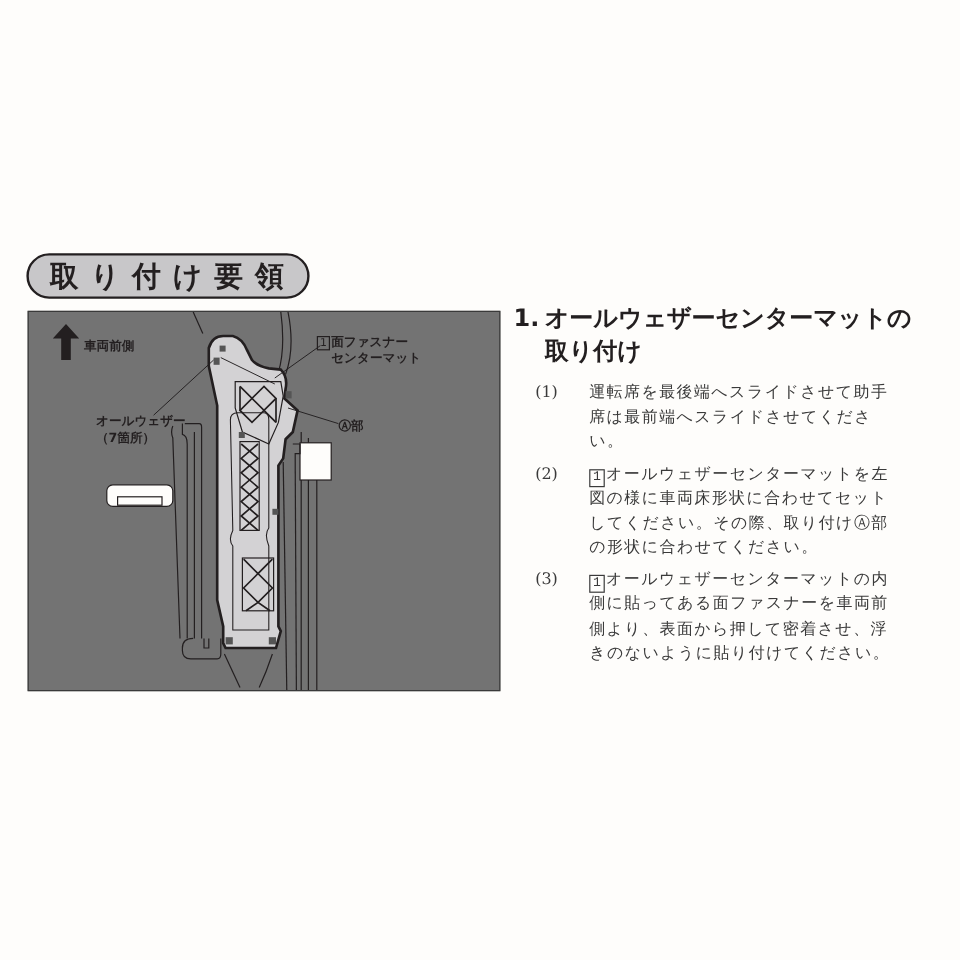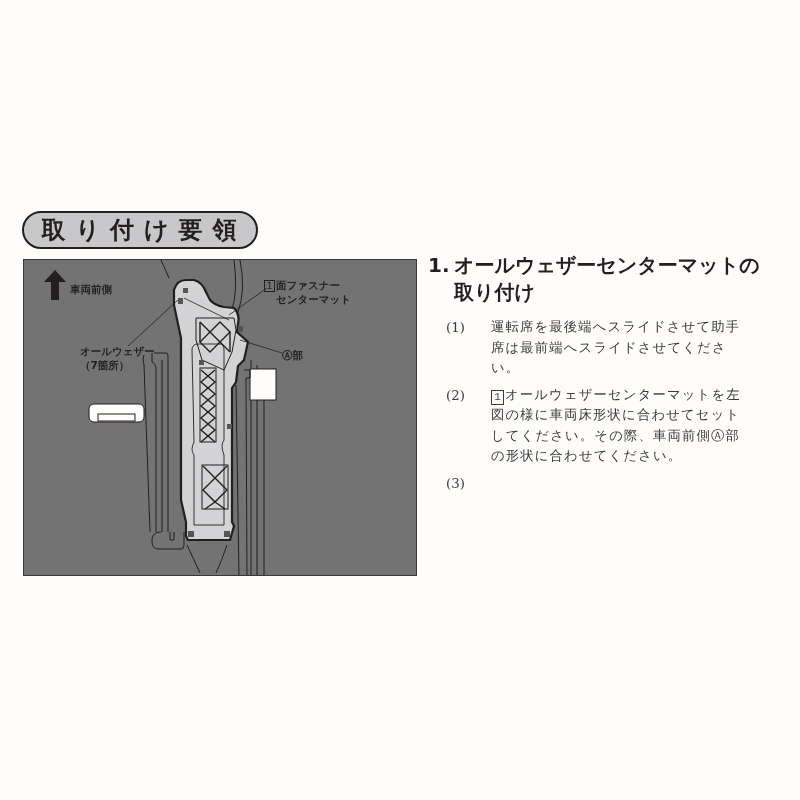--- a/index.html
+++ b/index.html
@@ -148,19 +148,20 @@
       <span style="display:block">取り付け</span>
     </span>
   </div>
   <div class="steps">
     <div class="step">
       <span class="sn">(1)</span>
       <span class="st">運転席を最後端へスライドさせて助手席は最前端へスライドさせてください。</span>
     </div>
     <div class="step">
       <span class="sn">(2)</span>
-      <span class="st"><span class="boxnum-s">1</span><span>オールウェザーセンターマットを左図の様に車両床形状に合わせてセットしてください。その際、車両前側Ⓐ部の形状に合わせてください。</span></span>
+      <span class="st"><span class="boxnum-s">1</span><span>オールウェザーセンターマットを左図の様に車両床形状に合わせてセットしてください。その際、取り付けⒶ部の形状に合わせてください。</span></span>
     </div>
     <div class="step">
       <span class="sn">(3)</span>
+      <span class="st"><span class="boxnum-s">1</span><span>オールウェザーセンターマットの内側に貼ってある面ファスナーを車両前側より、表面から押して密着させ、浮きのないように貼り付けてください。</span></span>
     </div>
   </div>
 </div>
 
 </body></html>

